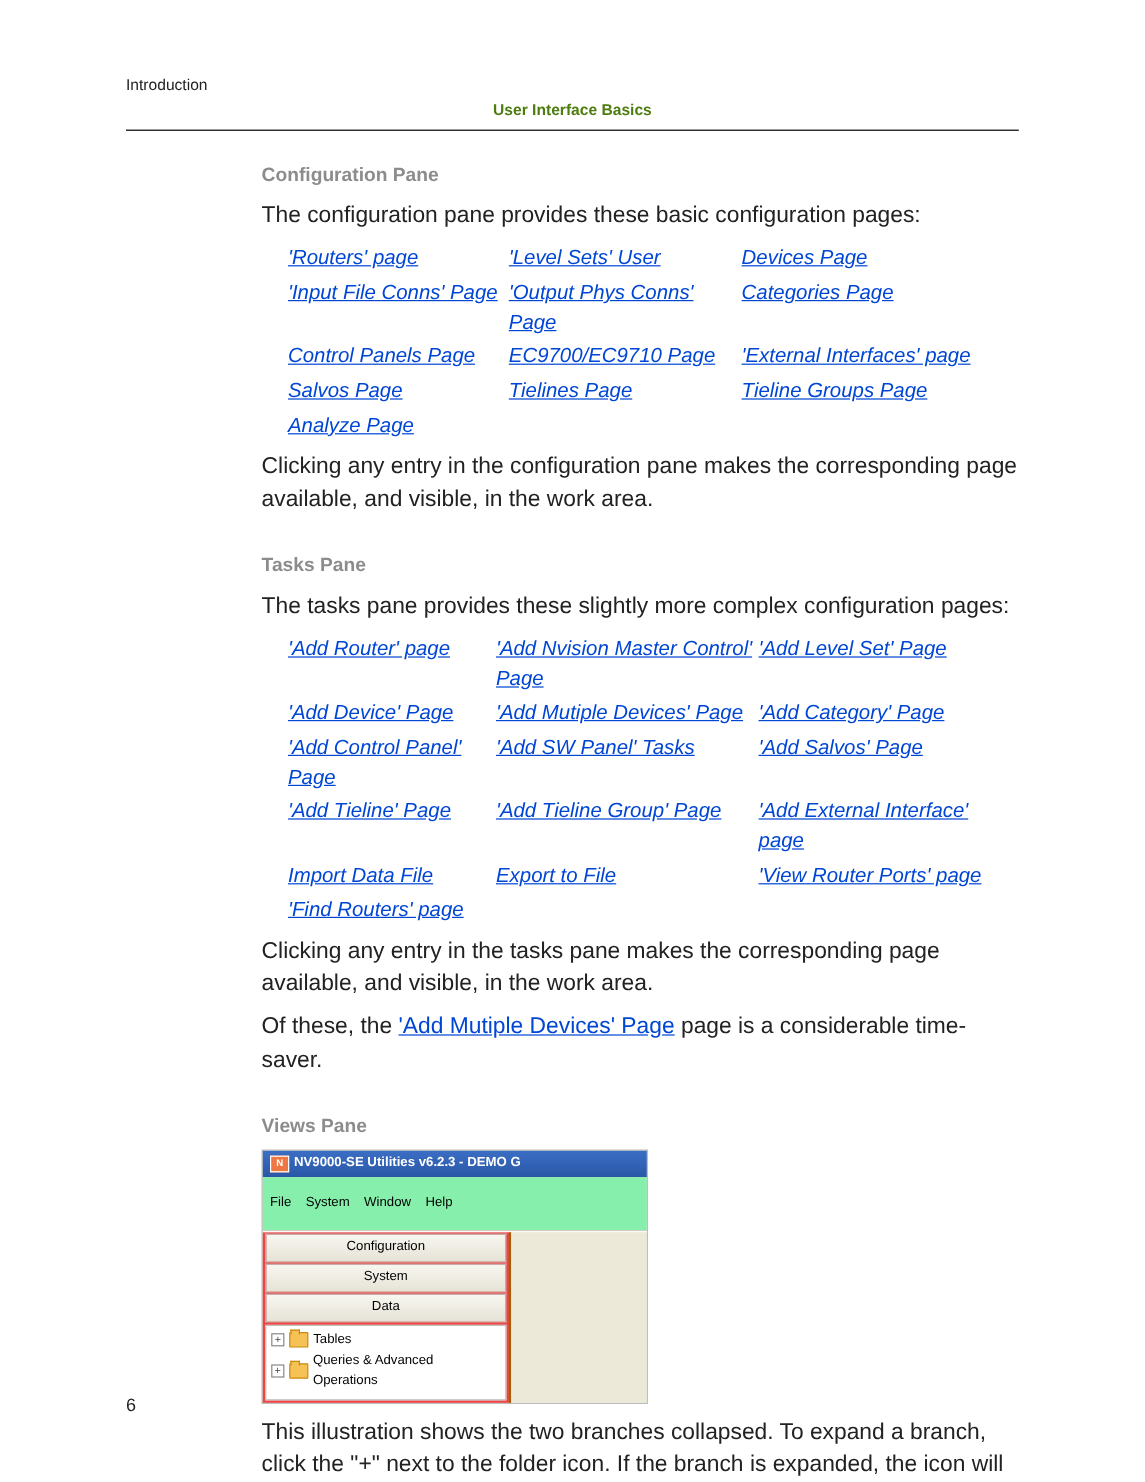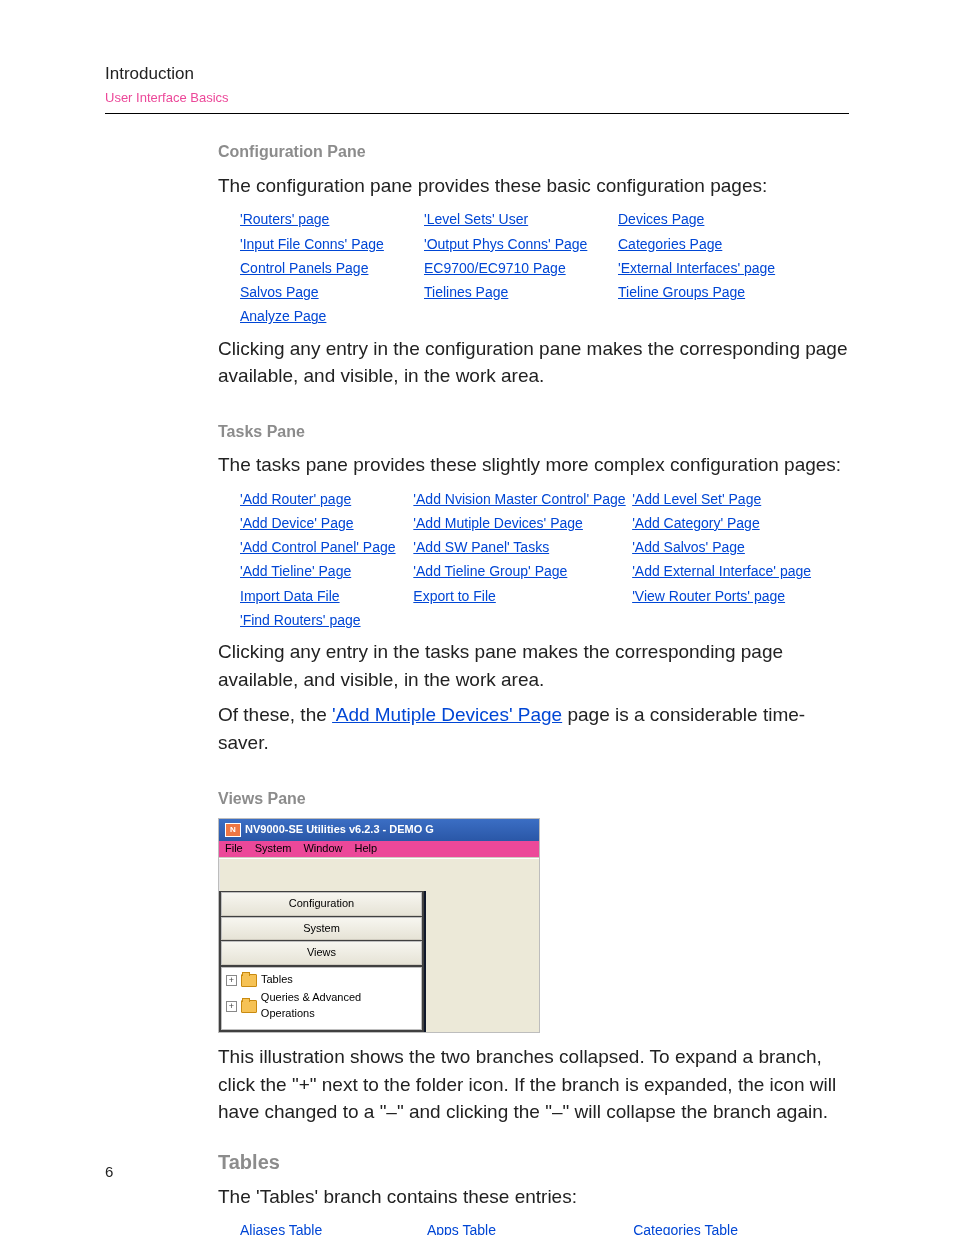--- a/index.html
+++ b/index.html
@@ -16,30 +16,31 @@
     width: 954px;
     height: 1235px;
     position: relative;
     box-sizing: border-box;
     padding: 62px 105px 0 105px;
   }
   .header-block {
     margin-bottom: 6px;
   }
   .header-title {
-    font-size: 17px;
+    font-size: 13px;
     color: #222;
     font-weight: 400;
     margin: 0 0 2px 0;
   }
   .header-sub {
     font-size: 13px;
-    color: #ec4899;
-    font-weight: 400;
+    color: #4d7c0f;
+    font-weight: 700;
     margin: 0 0 6px 0;
+    text-align: center;
   }
   .hr {
     border: 0;
     border-top: 1px solid #000;
     margin: 0 0 26px 0;
   }
   .content {
     margin-left: 113px; 
   }
   h2.section {
@@ -60,22 +61,23 @@
     color: #222;
   }
   .link-grid {
     margin: 4px 0 6px 22px;
   }
   .link-row {
     display: flex;
   }
   .link-cell {
     padding: 2px 4px 2px 0;
-    font-size: 14px;
+    font-size: 17px;
     vertical-align: top;
+    font-style: italic;
   }
   .link-cell.col-a { width: 180px; }
   .link-cell.col-b { width: 190px; }
   .link-cell.col-c { width: 220px; }
   .link-cell.tcol-a { width: 175px; }
   .link-cell.tcol-b { width: 222px; }
   .link-cell.tcol-c { width: 220px; }
   .link-cell.xcol-a { width: 190px; }
   .link-cell.xcol-b { width: 210px; }
   .link-cell.xcol-c { width: 220px; }
@@ -116,37 +118,36 @@
     width: 14px; height: 12px;
     background: #e74;
     border: 1px solid #fff;
     font-size: 8px;
     display: inline-flex;
     align-items: center;
     justify-content: center;
     color: #fff;
   }
   .ss-menubar {
-    background: #ec4899;
-    padding: 0 6px;
+    background: #86efac;
+    padding: 14px 6px;
     border-bottom: 1px solid #d0ccc0;
     display: flex;
     gap: 12px;
     text-align: center;
   }
   .ss-menubar span { color: #000; }
   .ss-pane {
     display: flex;
     border-top: 1px solid #fff;
   }
   .ss-left {
     width: 205px;
-    background: #404040;
-    border-right: 2px solid #0f172a;
-    margin-top: 32px;
+    background: #ef4444;
+    border-right: 2px solid #a16207;
   }
   .ss-right {
     flex: 1;
     background: #ece9d8;
   }
   .ss-tab {
     text-align: center;
     padding: 3px 0;
     border: 1px solid #bfbfbf;
     border-bottom: 1px solid #d0ccc0;
@@ -291,21 +292,21 @@
       <div class="ss-menubar">
         <span>File</span>
         <span>System</span>
         <span>Window</span>
         <span>Help</span>
       </div>
       <div class="ss-pane">
         <div class="ss-left">
           <div class="ss-tab">Configuration</div>
           <div class="ss-tab">System</div>
-          <div class="ss-tab">Views</div>
+          <div class="ss-tab">Data</div>
           <div class="ss-tree">
             <div class="ss-tree-row">
               <span class="ss-plus">+</span>
               <span class="ss-folder"></span>
               <span>Tables</span>
             </div>
             <div class="ss-tree-row">
               <span class="ss-plus">+</span>
               <span class="ss-folder"></span>
               <span>Queries &amp; Advanced Operations</span>

